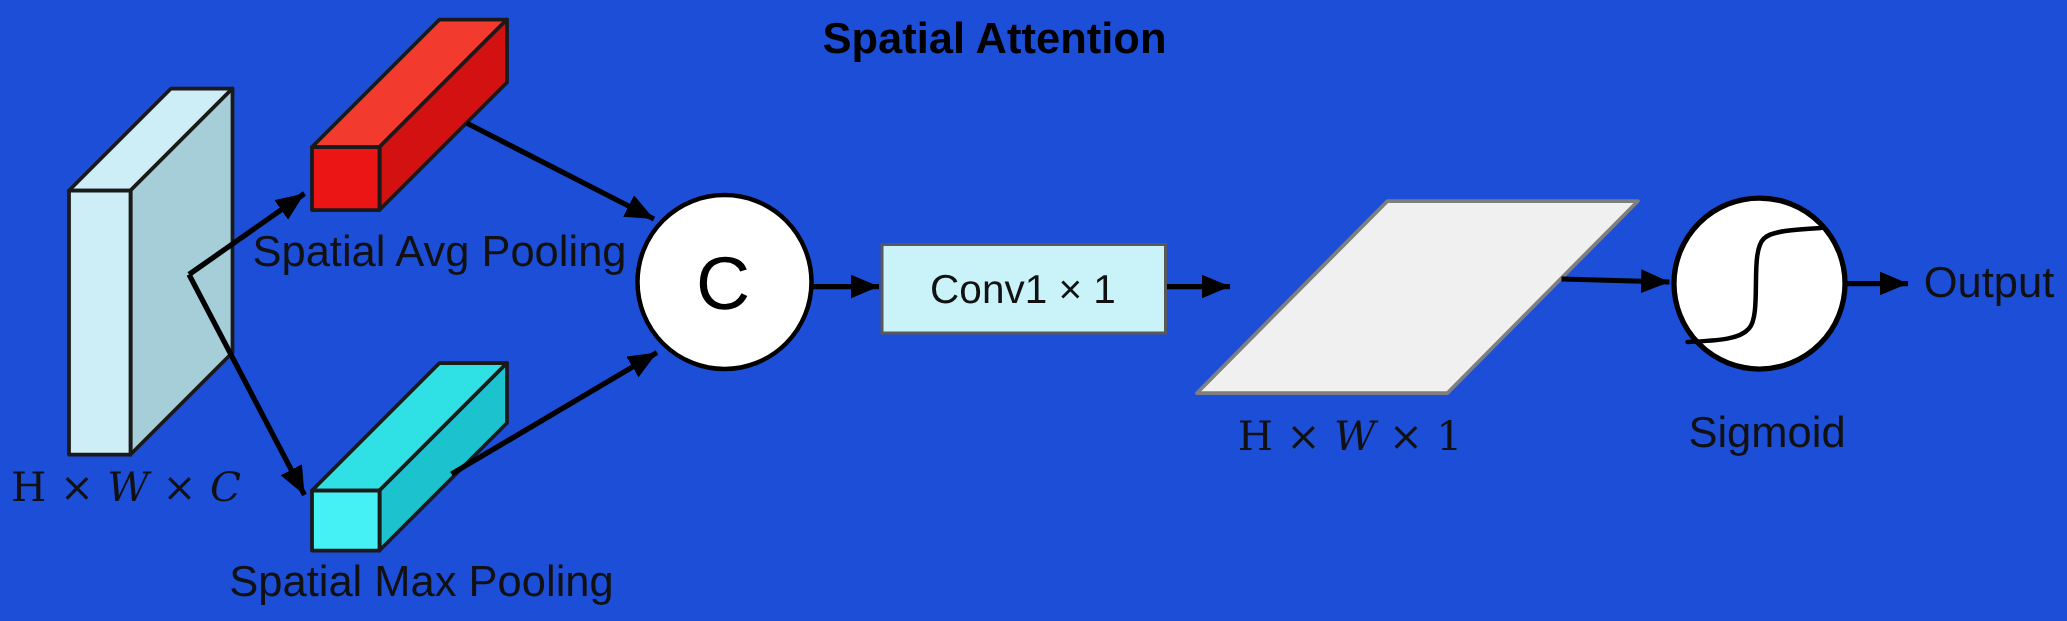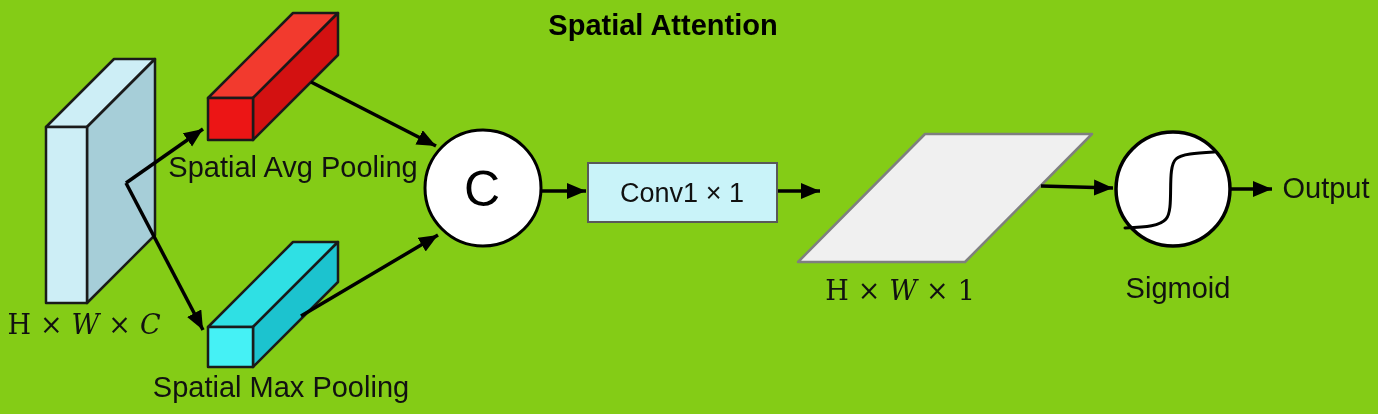--- a/index.html
+++ b/index.html
@@ -1,16 +1,16 @@
 <!DOCTYPE html>
 <html><head>
 <meta charset="utf-8">
 <style>
   html,body{margin:0;padding:0;background:#ffffff;}
-  .stage{width:1378px;height:414px;position:relative;background:#84cc16;overflow:hidden;}
+  .stage{width:1378px;height:414px;position:relative;background:#1d4ed8;overflow:hidden;}
   svg{display:block;}
   text{user-select:none;}
   .lbl{font-family:"Liberation Sans",sans-serif;font-size:29px;fill:#111;}
   .title{font-family:"Liberation Sans",sans-serif;font-size:29px;font-weight:bold;fill:#000;}
   .convlbl{font-family:"Liberation Sans",sans-serif;font-size:27px;fill:#111;}
   .clbl{font-family:"Liberation Sans",sans-serif;font-size:50px;fill:#000;}
   .math{font-family:"DejaVu Serif","Liberation Serif",serif;font-size:27px;fill:#111;}
   .mi{font-style:italic;}
   .shape{stroke:#1a1a1a;stroke-width:2.5;stroke-linejoin:round;}
   .conn{stroke:#000;stroke-width:3.5;fill:none;}

